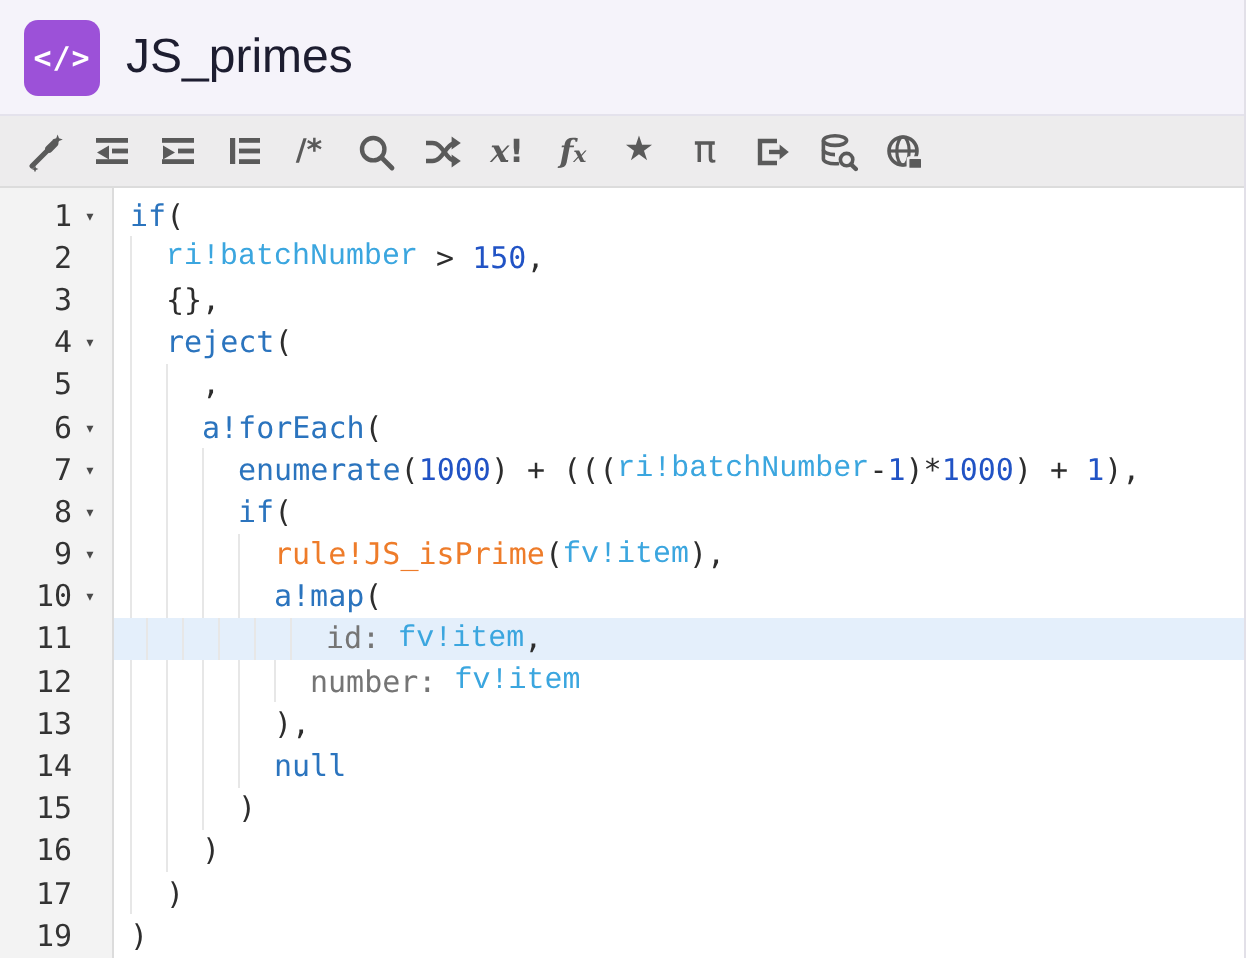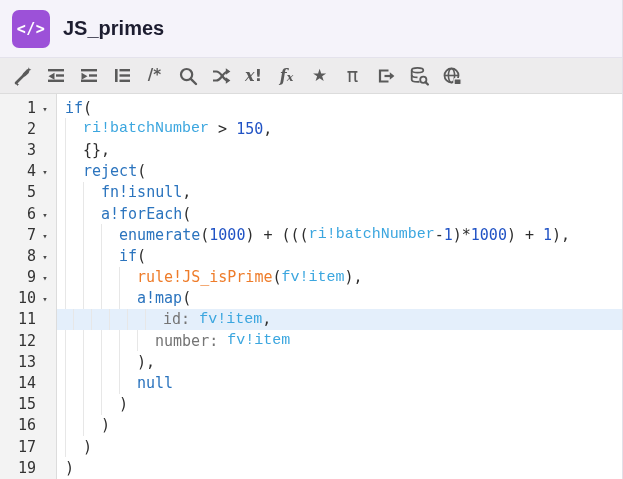--- a/index.html
+++ b/index.html
@@ -18,21 +18,21 @@
   }
   .hdr-badge {
     width:38px; height:38px; border-radius:7px;
     background:var(--accent,#9c51d8);
     color:#ffffff; display:flex; align-items:center; justify-content:center;
     font-family:"DejaVu Sans Mono","Liberation Mono",monospace;
     font-weight:bold; font-size:15px; letter-spacing:0.5px;
     flex:0 0 auto;
   }
   .hdr-title {
-    margin-left:13px; font-size:20px; font-weight:bold; color:#1d1d30;
+    margin-left:13px; font-size:24px; font-weight:normal; color:#1d1d30;
   }
   
   .tbar {
     height:36px; background:var(--toolbar-bg,#edeced);
     border-bottom:1px solid #dcdcdc;
     display:flex; align-items:center; padding:0 6px;
   }
   .tbtn {
     width:33px; height:28px; display:flex; align-items:center; justify-content:center;
     color:var(--icon-gray,#5a5a5a); cursor:pointer; border:none; background:transparent;
@@ -272,21 +272,21 @@
         <div class="grow">
           <span class="gnum">19</span>
           <span class="gfold"></span>
         </div>
       </div>
     <div class="code">
         <div class="cline"><span class="ind" style="width: 0px;"></span><span class="tk-fn">if</span><span class="tk-pl">(</span></div>
         <div class="cline"><span class="ind" style="width: 18px;"></span><span class="tk-var">ri!batchNumber</span><span class="tk-pl"> &gt; </span><span class="tk-num">150</span><span class="tk-pl">,</span></div>
         <div class="cline"><span class="ind" style="width: 18px;"></span><span class="tk-pl">{},</span></div>
         <div class="cline"><span class="ind" style="width: 18px;"></span><span class="tk-fn">reject</span><span class="tk-pl">(</span></div>
-        <div class="cline"><span class="ind" style="width: 36px;"></span><span class="tk-fn">fn!isnull</span><span class="tk-pl">,</span></div>
+        <div class="cline"><span class="ind" style="width: 36px;"></span><span class="tk-pl">,</span></div>
         <div class="cline"><span class="ind" style="width: 36px;"></span><span class="tk-fn">a!forEach</span><span class="tk-pl">(</span></div>
         <div class="cline"><span class="ind" style="width: 54px;"></span><span class="tk-fn">enumerate</span><span class="tk-pl">(</span><span class="tk-num">1000</span><span class="tk-pl">) + (((</span><span class="tk-var">ri!batchNumber</span><span class="tk-pl">-</span><span class="tk-num">1</span><span class="tk-pl">)*</span><span class="tk-num">1000</span><span class="tk-pl">) + </span><span class="tk-num">1</span><span class="tk-pl">),</span></div>
         <div class="cline"><span class="ind" style="width: 54px;"></span><span class="tk-fn">if</span><span class="tk-pl">(</span></div>
         <div class="cline"><span class="ind" style="width: 72px;"></span><span class="tk-rule">rule!JS_isPrime</span><span class="tk-pl">(</span><span class="tk-var">fv!item</span><span class="tk-pl">),</span></div>
         <div class="cline"><span class="ind" style="width: 72px;"></span><span class="tk-fn">a!map</span><span class="tk-pl">(</span></div>
         <div class="cline active"><span class="ind" style="width: 90px;"></span><span class="tk-key">id:</span><span class="tk-pl"> </span><span class="tk-var">fv!item</span><span class="tk-pl">,</span></div>
         <div class="cline"><span class="ind" style="width: 90px;"></span><span class="tk-key">number:</span><span class="tk-pl"> </span><span class="tk-var">fv!item</span></div>
         <div class="cline"><span class="ind" style="width: 72px;"></span><span class="tk-pl">),</span></div>
         <div class="cline"><span class="ind" style="width: 72px;"></span><span class="tk-fn">null</span></div>
         <div class="cline"><span class="ind" style="width: 54px;"></span><span class="tk-pl">)</span></div>

